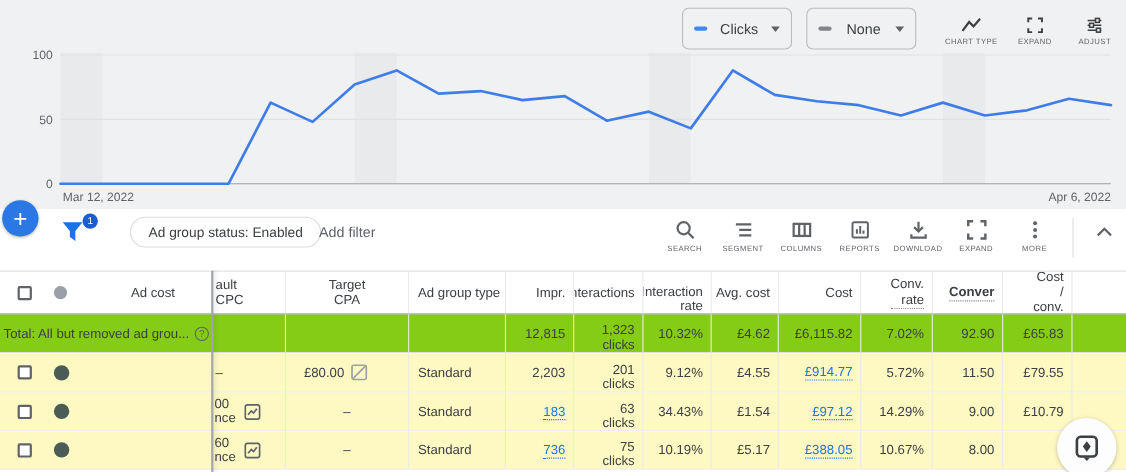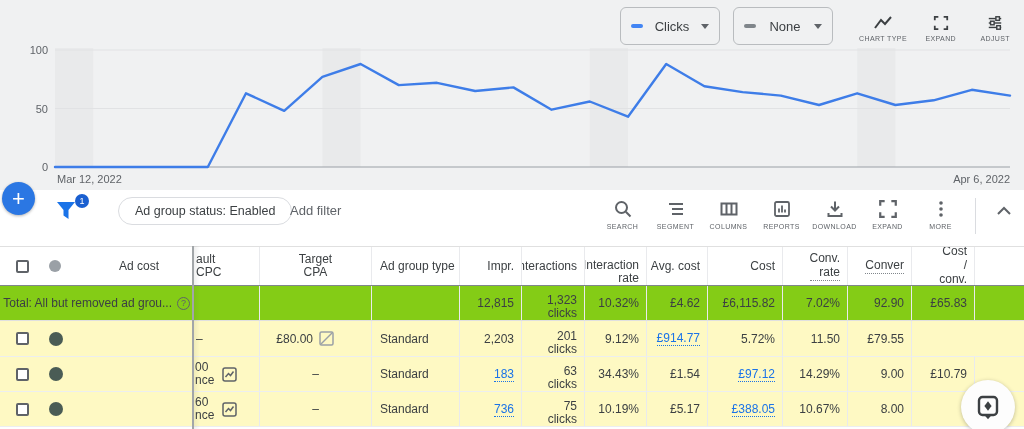--- a/index.html
+++ b/index.html
@@ -69,21 +69,21 @@
   .helpq{ width:13px; height:13px; border:1px solid #5f6368; border-radius:50%; font-size:9px;
     line-height:11px; text-align:center; color:#5f6368; flex:none; }
   .cb{ width:13px; height:13px; border:2px solid #5f6368; border-radius:2px; display:inline-block;
     margin-left:16px; cursor:pointer; background:#fff; }
   .dot{ width:14px; height:14px; border-radius:50%; display:inline-block; margin-left:4px; }
   .dot.on{ background:#4a5c55; }
   .dot.hd{ background:#9aa0a6; width:12px; height:12px; }
   .adg-h{ justify-content:center; font-weight:400; }
   .link{ color:#1a73e8; border-bottom:1px dotted #1a73e8; padding-bottom:0px; cursor:pointer; }
   .dotted-h{ border-bottom:1px dotted #80868b; padding-bottom:1px;margin-left:44px; }
-  .sorted{ font-weight:normal; }
+  .sorted{ font-weight:bold; }
   .sort-arrow{ font-weight:normal; margin-right:3px; color:#3c4043; }
   .cpcfrag{ display:flex; align-items:center; gap:7px; padding-left:2px; }
   .cpcfrag .lines{ display:flex; flex-direction:column; line-height:13px; }
   .tcpa1{ justify-content:flex-end; padding-right:36px; gap:5px; }
   .frozen-line{ position:absolute; left:192px; top:246px; bottom:0; width:2px; background:#a2a6a9; z-index:4; }
   .frozen-line::after{ content:""; position:absolute; left:2px; top:0; bottom:0; width:6px;
     background:linear-gradient(to right, rgba(60,64,67,.08), rgba(60,64,67,0)); }
   .units{ color:#3c4043; }
 </style>
 </head>
@@ -300,20 +300,21 @@
           <line x1="3" y1="14" x2="14" y2="3" stroke="#9aa0a6" stroke-width="1.5"></line>
         </svg>
       </div>
       <div class="c l b">Standard</div>
       <div class="c r b">2,203</div>
       <div class="c two r b">
         <span>201</span>
         <span class="units">clicks</span>
       </div>
       <div class="c r b">9.12%</div>
+      <div class="c r b">£4.55</div>
       <div class="c r b">
           <span class="link">£914.77</span>
         </div>
       <div class="c r b">5.72%</div>
       <div class="c r b">11.50</div>
       <div class="c r b">£79.55</div>
       <div class="c"></div>
     </div>
 
     <div class="trow drow" style="height:35px">

